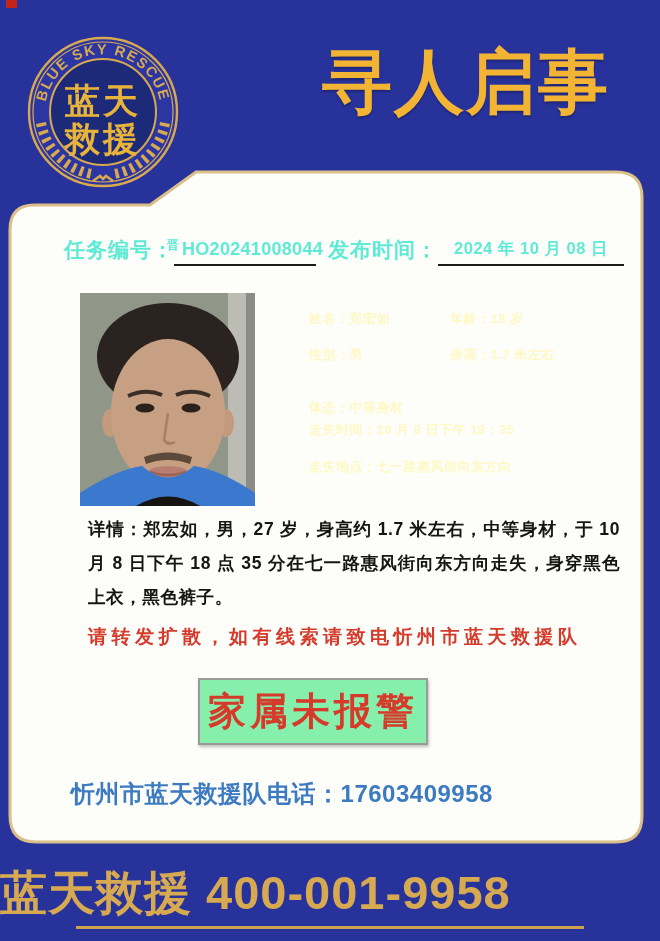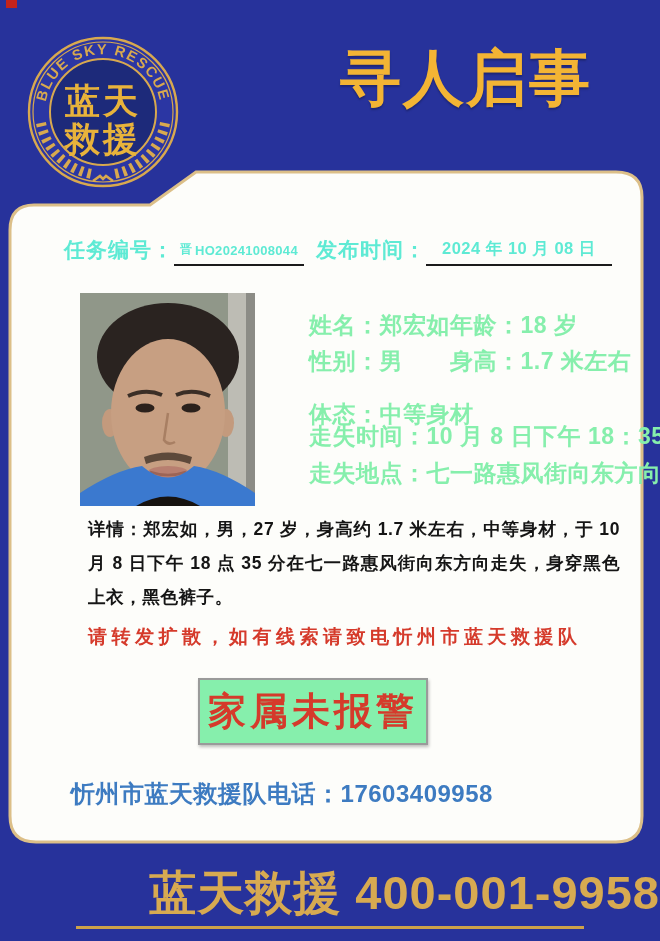--- a/index.html
+++ b/index.html
@@ -4,39 +4,39 @@
 <style>
   html,body{margin:0;padding:0;background:#27329b;}
   *{box-sizing:border-box;font-family:"Liberation Sans",sans-serif;}
   .poster{position:relative;width:660px;height:941px;background:#27329b;overflow:hidden;}
 
   
   .corner-red{position:absolute;left:6px;top:0;width:11px;height:8px;background:#c4231b;}
 
   
   .headline{position:absolute;top:46px;right:8px;width:372px;text-align:center;
-    font-size:61px;font-weight:900;color:#f3b434;letter-spacing:2px;line-height:1.05;
+    font-size:70px;font-weight:900;color:#f3b434;letter-spacing:2px;line-height:1.05;
     text-shadow:0 2px 2px rgba(0,0,0,.25);}
 
   
   .card-svg{position:absolute;left:0;top:0;}
 
   .meta-row{position:absolute;left:64px;top:236px;width:560px;display:flex;align-items:flex-end;color:#5eead4;}
   .meta-label{font-size:21px;font-weight:700;letter-spacing:1px;padding-bottom:2px;white-space:nowrap;}
   .uval{border-bottom:2.5px solid #1b1b1b;display:inline-flex;align-items:baseline;justify-content:center;
     padding:0 6px 4px 6px;white-space:nowrap;}
   .uval.task{min-width:128px;}
   .uval.date{min-width:186px;margin-right:0;}
   .sup{font-size:12px;font-weight:700;align-self:flex-start;margin:0 3px 0 0;transform:translateY(-2px);}
-  .num{font-size:13px;font-weight:700;letter-spacing:.3px;}
+  .num{font-size:18px;font-weight:700;letter-spacing:.3px;}
   .datetxt{font-size:16.5px;font-weight:700;letter-spacing:.5px;}
 
   .photo{position:absolute;left:80px;top:293px;width:175px;height:213px;}
 
-  .fieldrow{position:absolute;color:#86efac;font-size:23px;font-weight:700;white-space:nowrap;letter-spacing:.5px;}
+  .fieldrow{position:absolute;color:#fef9c3;font-size:13px;font-weight:700;white-space:nowrap;letter-spacing:.5px;}
   .f-name{left:309px;top:310px;}
   .f-age{left:450px;top:310px;}
   .f-gender{left:309px;top:346px;}
   .f-height{left:450px;top:346px;}
   .f-build{left:309px;top:399px;}
   .f-losttime{left:309px;top:421px;}
   .f-lostplace{left:309px;top:458px;}
 
   .details{position:absolute;left:88px;top:512px;width:532px;font-size:17.5px;font-weight:700;
     color:#151515;line-height:34px;letter-spacing:.6px;text-align:justify;}
@@ -45,21 +45,21 @@
     color:#d53a2b;letter-spacing:4.5px;white-space:nowrap;}
 
   .badge{position:absolute;left:198px;top:678px;width:230px;height:67px;background:#86efac;
     border:2px solid #9a9a9a;box-shadow:1px 2px 3px rgba(0,0,0,.25);
     display:flex;align-items:center;justify-content:center;}
   .badge span{font-size:38px;font-weight:900;color:#d53a2b;letter-spacing:4px;white-space:nowrap;}
 
   .phone-line{position:absolute;left:10px;top:778px;width:544px;text-align:center;
     font-size:24px;font-weight:900;color:#3d7bc1;letter-spacing:.5px;white-space:nowrap;}
 
-  .footer{position:absolute;left:0;top:862px;width:660px;text-align:right;color:#d7aa51;
+  .footer{position:absolute;left:0;top:862px;width:660px;text-align:left;color:#d7aa51;
     font-size:47px;font-weight:900;letter-spacing:1px;white-space:nowrap;}
   .footer .brand{margin-right:14px;}
   .footer-line{position:absolute;left:76px;top:926px;width:508px;height:3px;background:#cda24a;}
 </style>
 </head>
 <body>
 
 <div class="poster">
 
   <div class="corner-red"></div>

